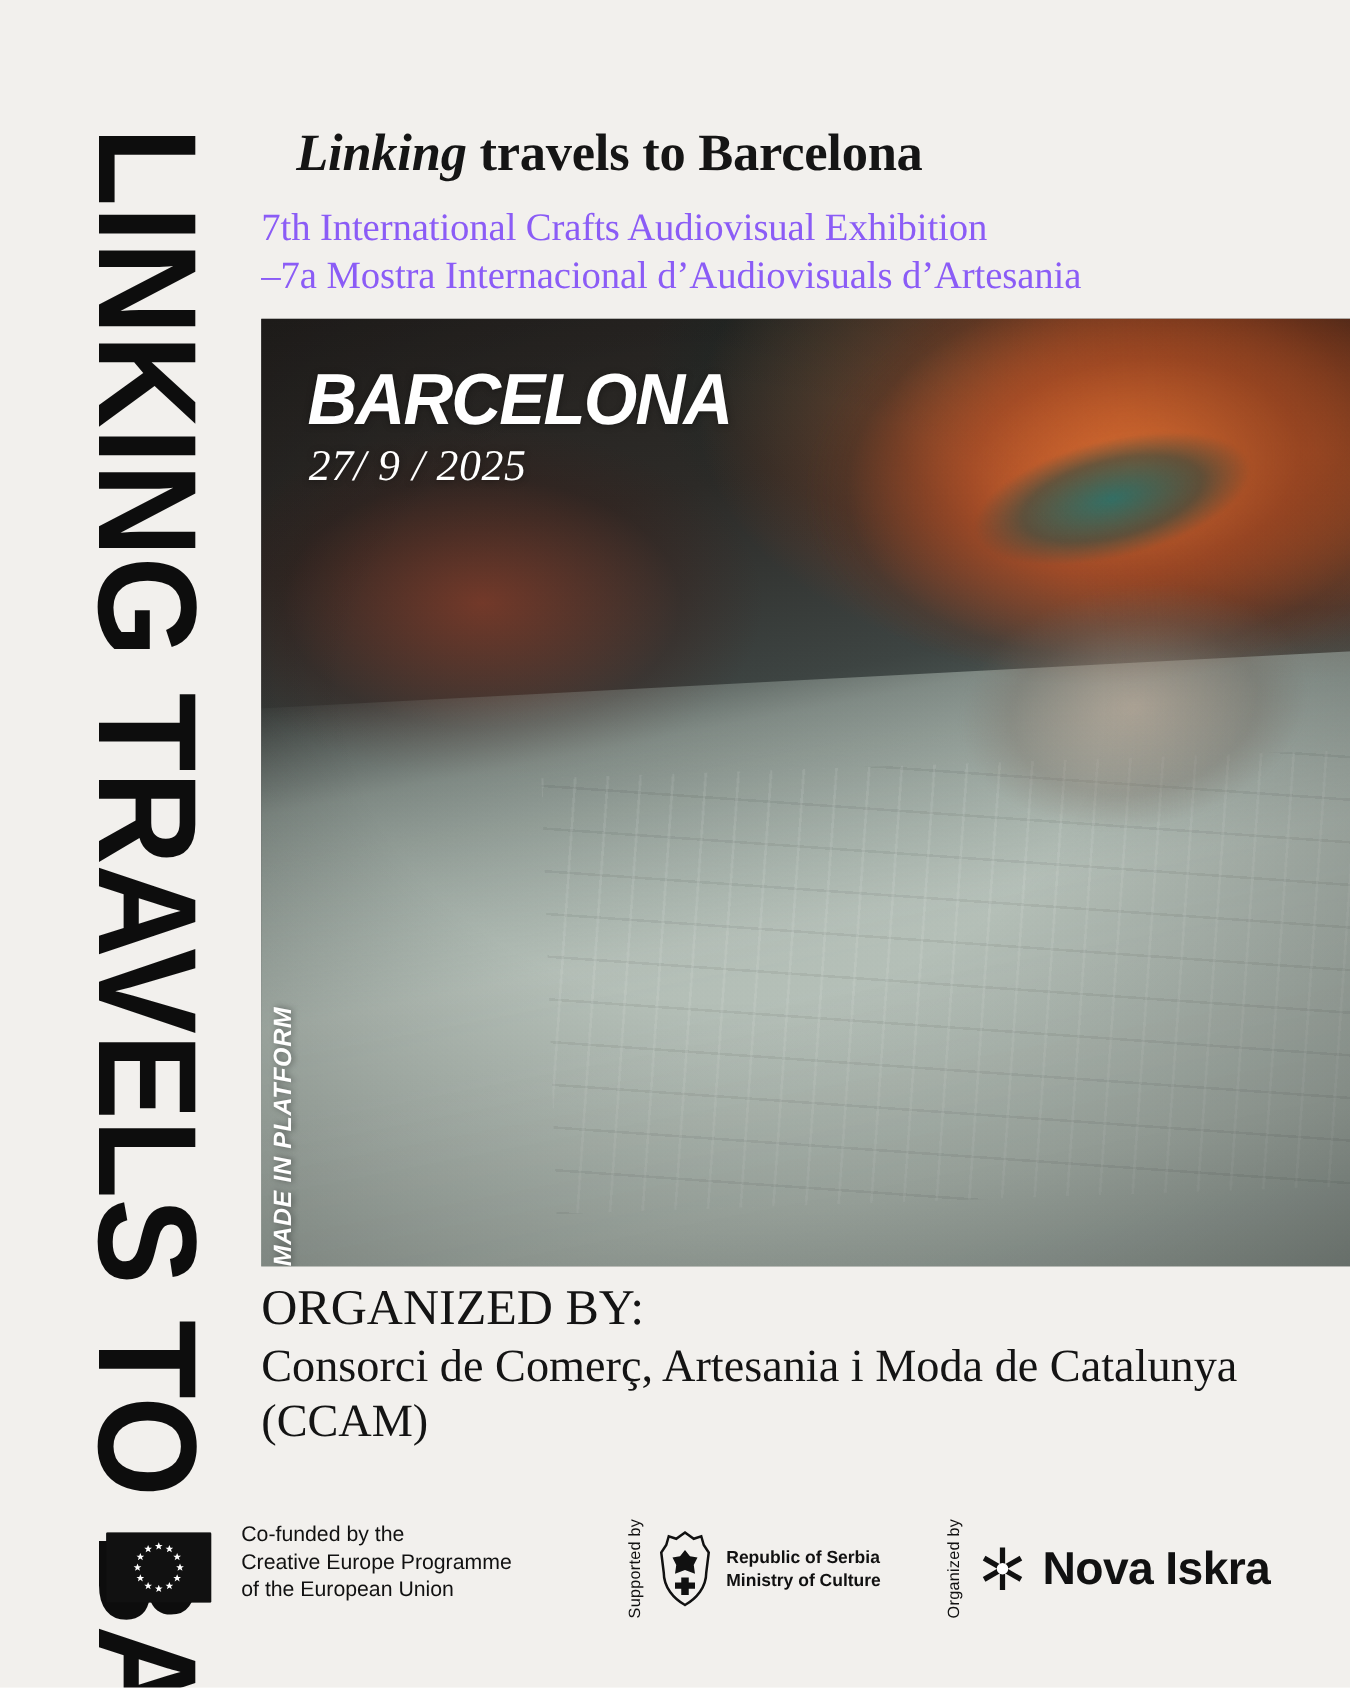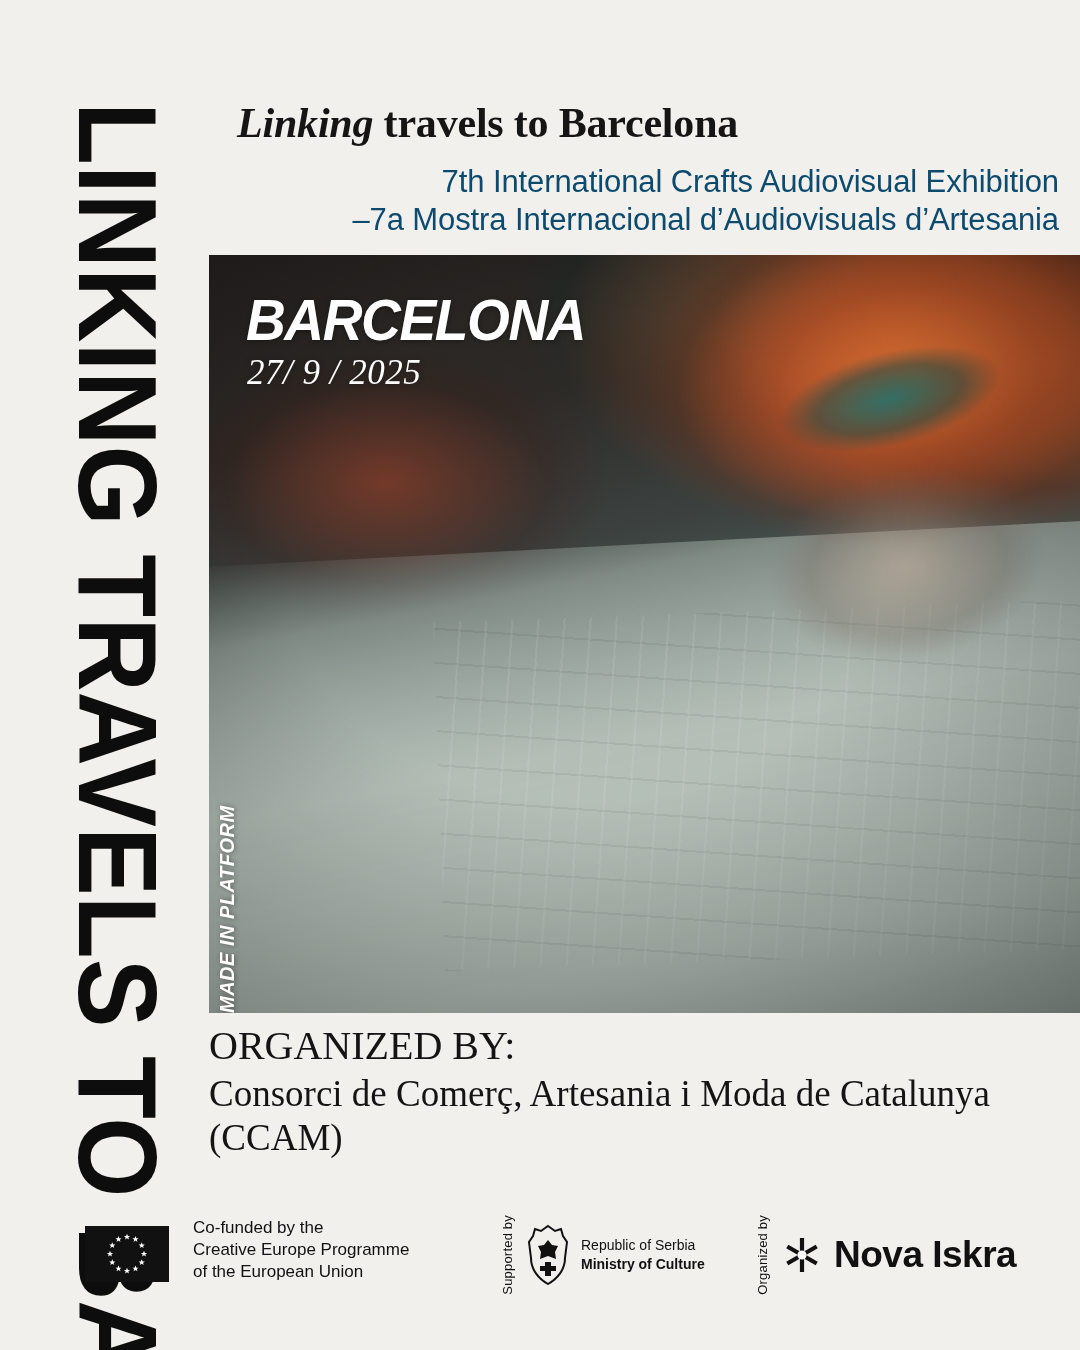--- a/index.html
+++ b/index.html
@@ -52,27 +52,26 @@
     line-height: 1.12;
     color: #151515;
     margin: 0 0 16px 0;
     letter-spacing: -0.2px;
   }
   .headline .it {
     font-style: italic;
     margin-left: 28px;
   }
   .subline {
-    font-family: Liberation Sans, sans-serif;
+    font-family: Liberation Serif, serif;
     font-size: 31px;
     line-height: 1.22;
-    color: #0c4a6e;
+    color: #8b5cf6;
     margin: 0;
     letter-spacing: -0.1px;
-    text-align: right;
   }
 
   
   .hero {
     position: absolute;
     left: 209px;
     top: 255px;
     width: 884px;
     height: 758px;
     overflow: hidden;
@@ -280,21 +279,21 @@
     height: 62px;
     position: relative;
   }
   .serbia-text {
     font-family: "Liberation Sans", sans-serif;
     font-size: 14px;
     font-weight: 700;
     line-height: 1.35;
     color: #111111;
   }
-  .serbia-text .line1 { font-weight: 400; }
+  .serbia-text .line1 { font-weight: 700; }
   .serbia-text .line2 { font-weight: 700; }
 
   .logo-nova {
     position: absolute;
     left: 755px;
     top: 20px;
     display: flex;
     align-items: center;
     gap: 12px;
   }

